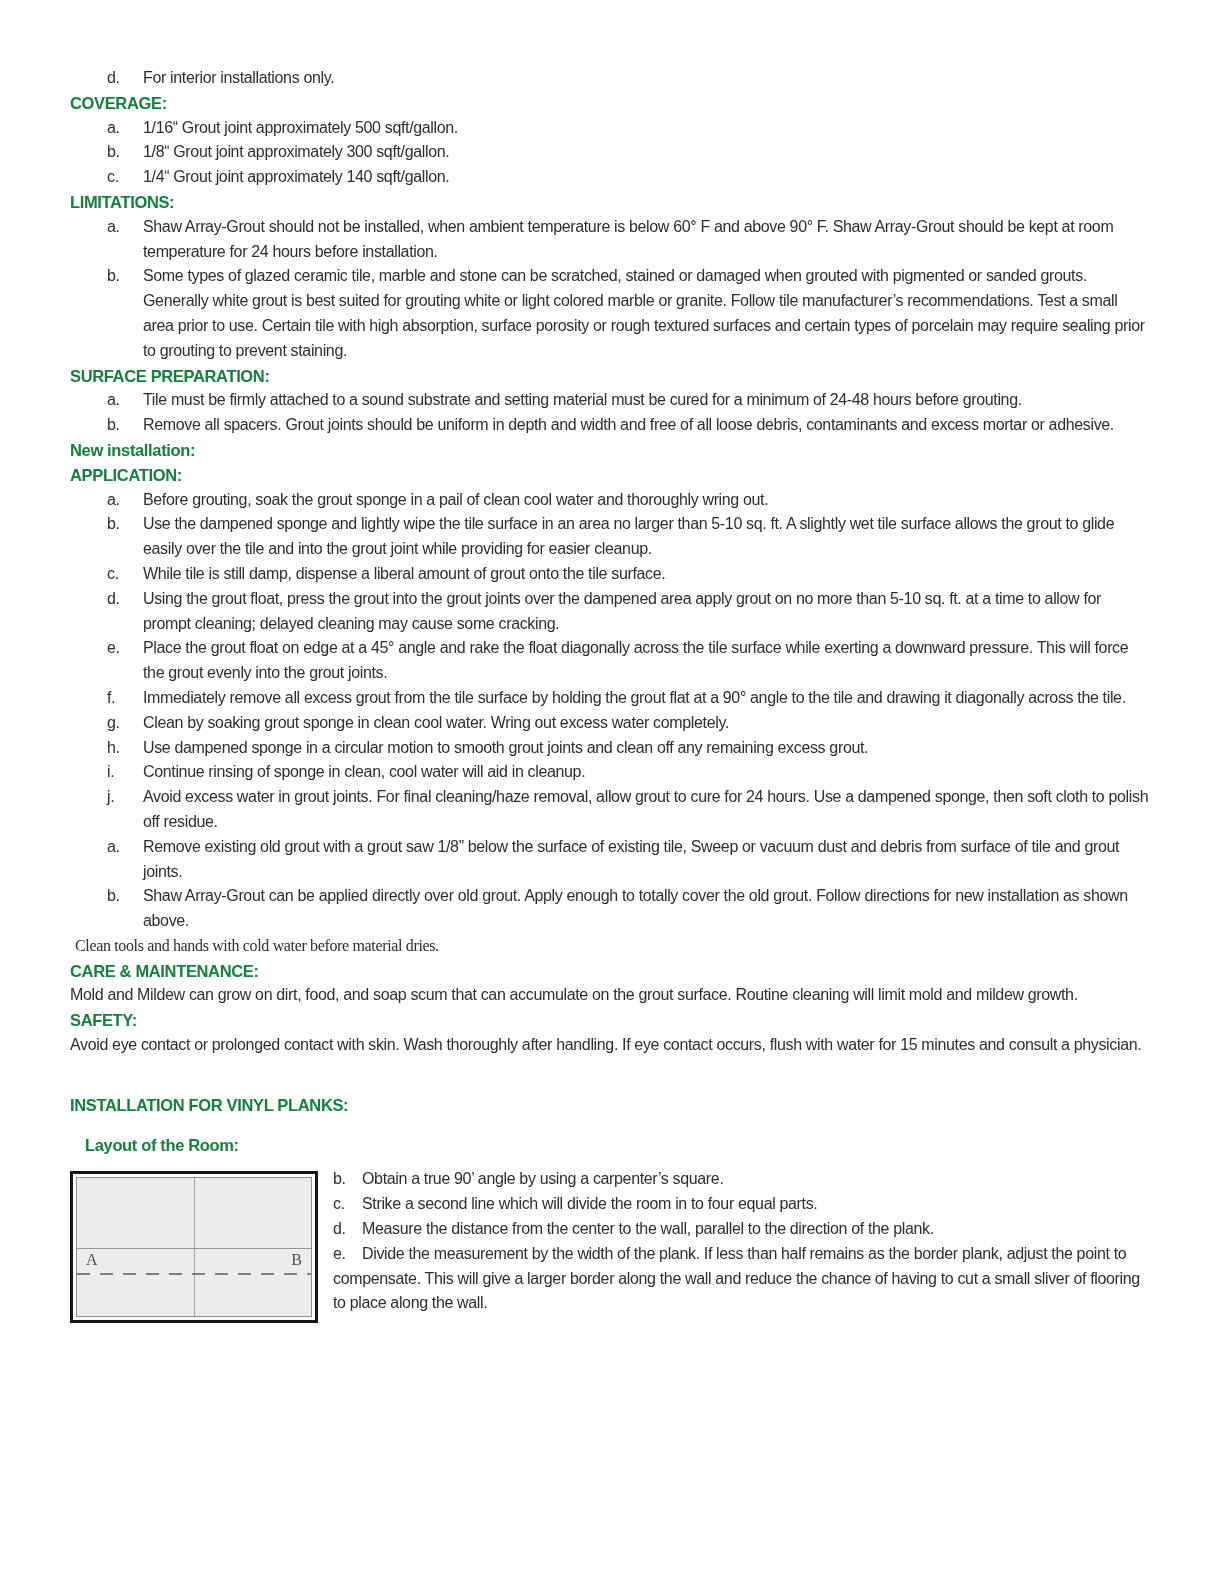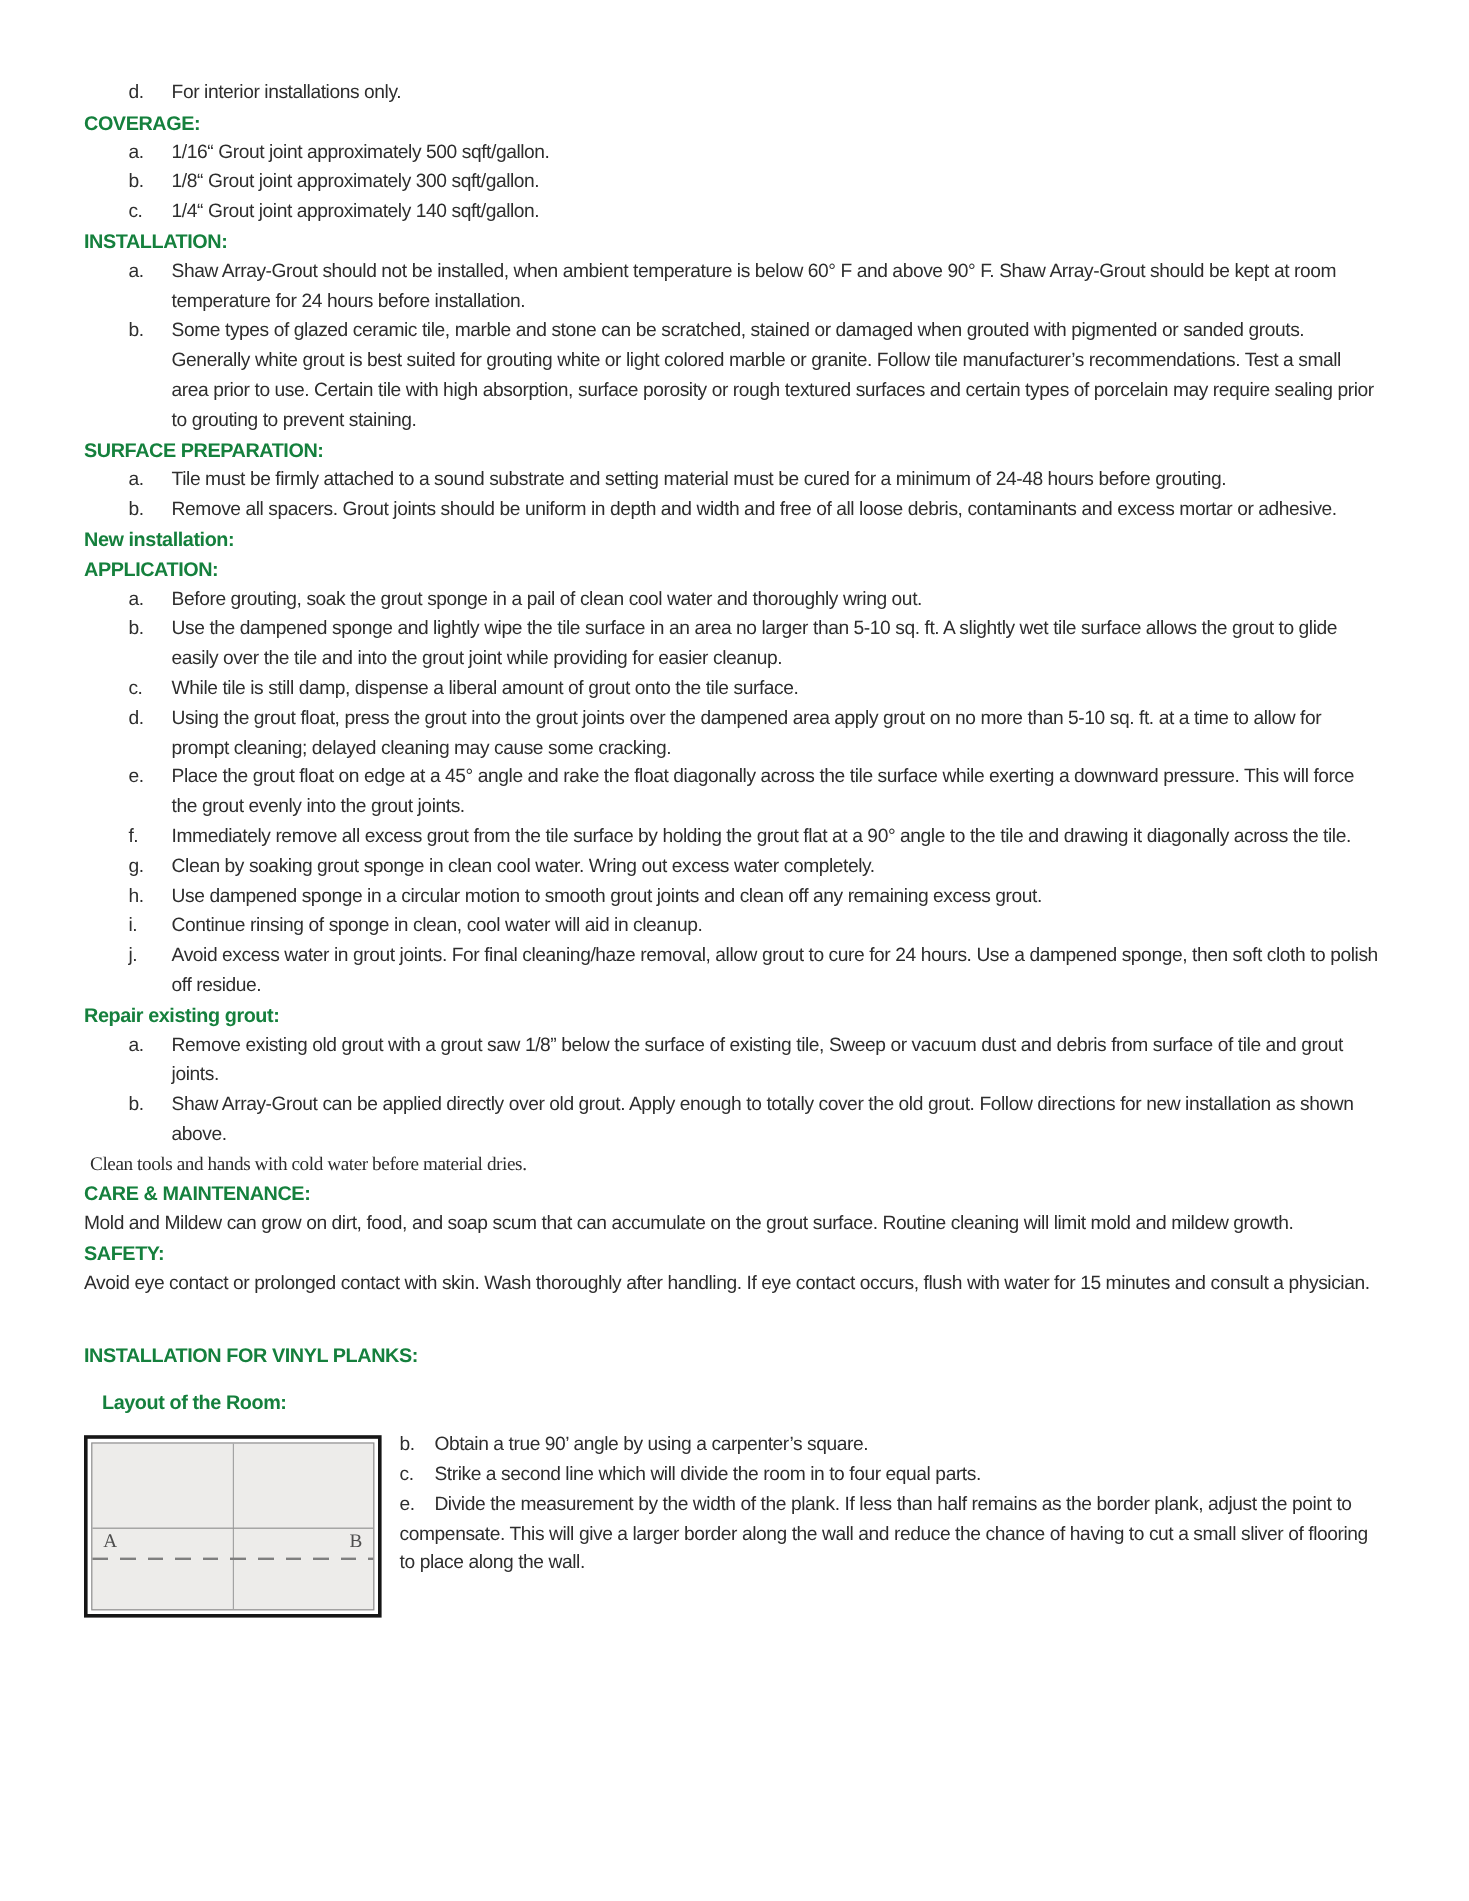--- a/index.html
+++ b/index.html
@@ -66,21 +66,21 @@
       </div>
       <div class="li">
         <span class="marker">b.</span>
         <span class="li-text">1/8“ Grout joint approximately 300 sqft/gallon.</span>
       </div>
       <div class="li">
         <span class="marker">c.</span>
         <span class="li-text">1/4“ Grout joint approximately 140 sqft/gallon.</span>
       </div>
     </div>
-    <div class="h">INSTALLATION:</div>
+    <div class="h">LIMITATIONS:</div>
     <div class="list">
       <div class="li">
         <span class="marker">a.</span>
         <span class="li-text">Shaw Array-Grout should not be installed, when ambient temperature is below 60° F and above 90° F. Shaw Array-Grout should be kept at room temperature for 24 hours before installation.</span>
       </div>
       <div class="li">
         <span class="marker">b.</span>
         <span class="li-text">Some types of glazed ceramic tile, marble and stone can be scratched, stained or damaged when grouted with pigmented or sanded grouts. Generally white grout is best suited for grouting white or light colored marble or granite. Follow tile manufacturer’s recommendations. Test a small area prior to use. Certain tile with high absorption, surface porosity or rough textured surfaces and certain types of porcelain may require sealing prior to grouting to prevent staining.</span>
       </div>
     </div>
@@ -132,21 +132,20 @@
       </div>
       <div class="li">
         <span class="marker">i.</span>
         <span class="li-text">Continue rinsing of sponge in clean, cool water will aid in cleanup.</span>
       </div>
       <div class="li">
         <span class="marker">j.</span>
         <span class="li-text">Avoid excess water in grout joints. For final cleaning/haze removal, allow grout to cure for 24 hours. Use a dampened sponge, then soft cloth to polish off residue.</span>
       </div>
     </div>
-    <div class="h">Repair existing grout:</div>
     <div class="list">
       <div class="li">
         <span class="marker">a.</span>
         <span class="li-text">Remove existing old grout with a grout saw 1/8” below the surface of existing tile, Sweep or vacuum dust and debris from surface of tile and grout joints.</span>
       </div>
       <div class="li">
         <span class="marker">b.</span>
         <span class="li-text">Shaw Array-Grout can be applied directly over old grout.  Apply enough to totally cover the old grout. Follow directions for new installation as shown above.</span>
       </div>
     </div>
@@ -163,16 +162,17 @@
           <div class="diag-v"></div>
           <div class="diag-h"></div>
           <div class="diag-dash"></div>
           <span class="diag-label a">A</span>
           <span class="diag-label b">B</span>
         </div>
       </div>
       <div class="steps">
         <div class="step"><span class="marker2">b.</span><span>Obtain a true 90’ angle by using a carpenter’s square.</span></div>
         <div class="step"><span class="marker2">c.</span><span>Strike a second line which will divide the room in to four equal parts.</span></div>
+        <div class="step"><span class="marker2">d.</span><span>Measure the distance from the center to the wall, parallel to the direction of the plank.</span></div>
         <div class="step"><span class="marker2">e.</span><span>Divide the measurement by the width of the plank. If less than half remains as the border plank, adjust the point to compensate. This will give a larger border along the wall and reduce the chance of having to cut a small sliver of flooring to place along the wall.</span></div>
       </div>
     </div>
   </main>
 
 </body></html>

